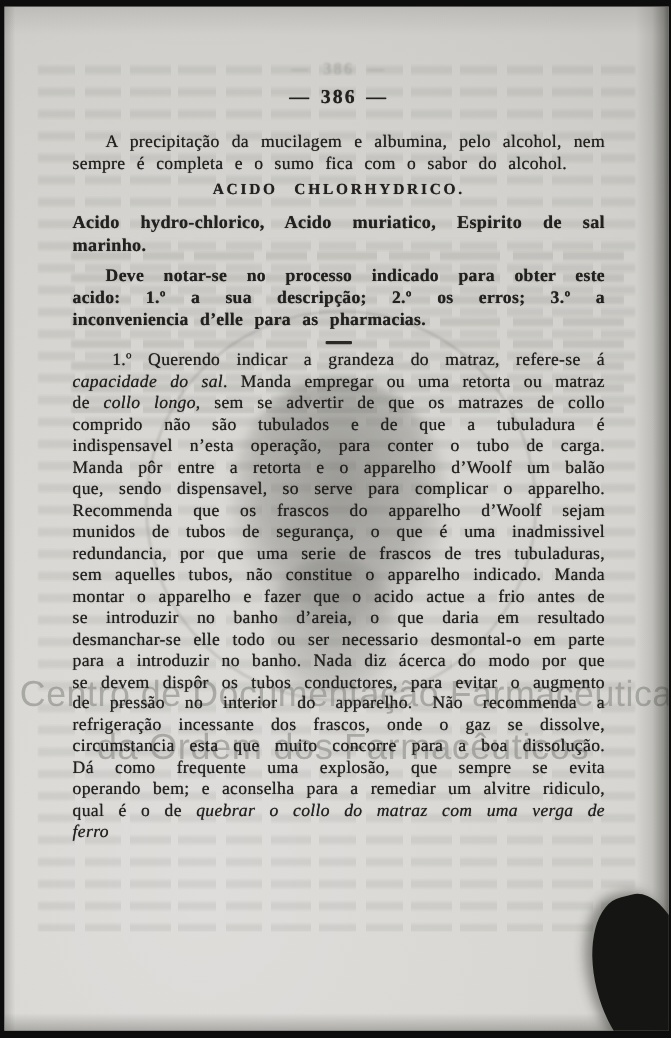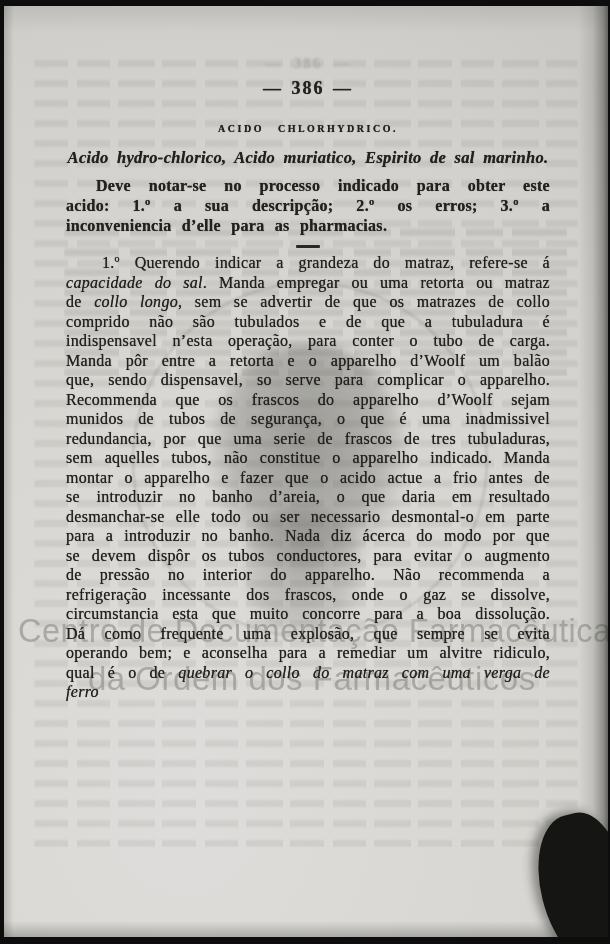--- a/index.html
+++ b/index.html
@@ -45,23 +45,23 @@
            letter-spacing:.3px;word-spacing:6px;
            text-shadow:0 0 .7px rgba(35,32,30,.85);}
   .ghostnum{text-align:center;height:18px;line-height:18px;margin-bottom:5px;
             color:#adaca7;font-weight:bold;font-size:15px;filter:blur(1px);
             text-shadow:none;letter-spacing:2px;}
   .pagenum{text-align:center;font-weight:bold;font-size:18px;letter-spacing:2px;
            height:22px;line-height:22px;margin-bottom:21px;word-spacing:2px;}
   .para{margin:0;}
   .indent{text-indent:30px;}
   .indent2{text-indent:36px;}
-  .heading{margin:20px 0 0 0;text-align:center;font-size:10px;font-weight:bold;
+  .heading{margin:4px 0 0 0;text-align:center;font-size:14px;font-weight:bold;
            letter-spacing:2.5px;word-spacing:9px;line-height:18px;text-indent:0;}
-  .subtitle{margin:9px auto 0 auto;text-align:center;font-style:italic;font-weight:bold;
+  .subtitle{margin:9px auto 0 auto;font-weight:bold;
             font-size:16.5px;line-height:21px;word-spacing:4px;}
   .p3{margin-top:8px;font-weight:bold;}
   .divider{width:24px;height:3px;background:#2b2927;margin:9px auto 5px auto;
            border-radius:1px;filter:blur(.4px);}
   .long{line-height:19.5px;}
   .it{font-style:italic;}
   
   .edge-left{position:absolute;left:0;top:0;bottom:0;width:10px;
              background:linear-gradient(to right, rgba(55,55,50,0.22), rgba(55,55,50,0));}
   .edge-right{position:absolute;right:0;top:0;bottom:0;width:30px;
@@ -88,20 +88,21 @@
     <div class="watermark wm1">Centro de Documentação Farmacêutica</div>
     <div class="watermark wm2">da Ordem dos Farmacêuticos</div>
 
     <div class="content">
 
       <div class="ghostnum">— 386 —</div>
 
       <div class="pagenum">— 386 —</div>
 
 
+      <p class="para indent">A precipitação da mucilagem e albumina, pelo alcohol, nem sempre é completa e o sumo fica com o sabor do alcohol.</p>
 
       <h2 class="heading">ACIDO CHLORHYDRICO.</h2>
 
       <p class="para subtitle">Acido hydro-chlorico, Acido muriatico, Espirito de sal marinho.</p>
 
       <p class="para indent p3">Deve notar-se no processo indicado para obter este acido: 1.º a sua descripção; 2.º os erros; 3.º a inconveniencia d’elle para as pharmacias.</p>
 
       <div class="divider"></div>
 
       <p class="para long indent2"><span>1.º  Querendo indicar a grandeza do matraz, refere-se á </span><span class="it">capacidade do sal</span><span>. Manda empregar ou uma retorta ou matraz de </span><span class="it">collo longo</span><span>, sem se advertir de que os matrazes de collo comprido não são tubulados e de que a tubuladura é indispensavel n’esta operação, para conter o tubo de carga. Manda pôr entre a retorta e o apparelho d’Woolf um balão que, sendo dispensavel, so serve para complicar o apparelho. Recommenda que os frascos do apparelho d’Woolf sejam munidos de tubos de segurança, o que é uma inadmissivel redundancia, por que uma serie de frascos de tres tubuladuras, sem aquelles tubos, não constitue o apparelho indicado. Manda montar o apparelho e fazer que o acido actue a frio antes de se introduzir no banho d’areia, o que daria em resultado desmanchar-se elle todo ou ser necessario desmontal-o em parte para a introduzir no banho. Nada diz ácerca do modo por que se devem dispôr os tubos conductores, para evitar o augmento de pressão no interior do apparelho. Não recommenda a refrigeração incessante dos frascos, onde o gaz se dissolve, circumstancia esta que muito concorre para a boa dissolução. Dá como frequente uma explosão, que sempre se evita operando bem; e aconselha para a remediar um alvitre ridiculo, qual é o de </span><span class="it">quebrar o collo do matraz com uma verga de ferro</span></p>

